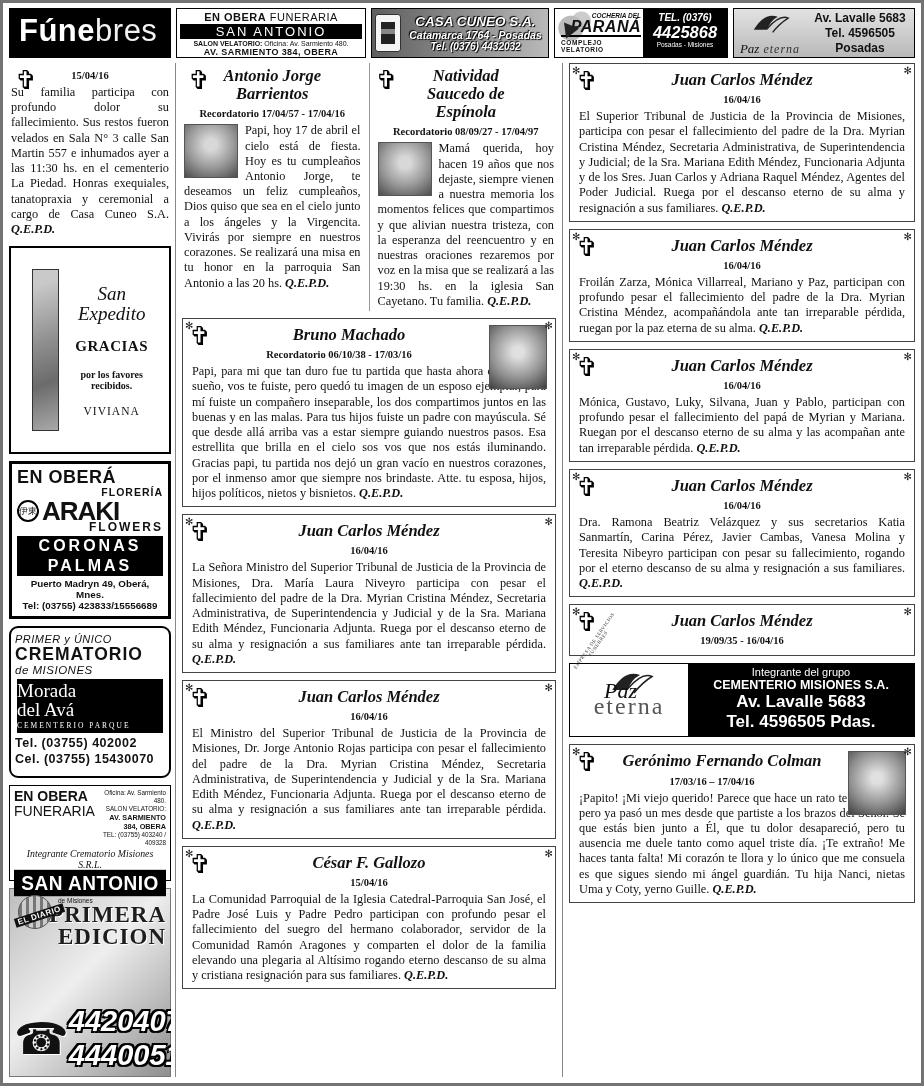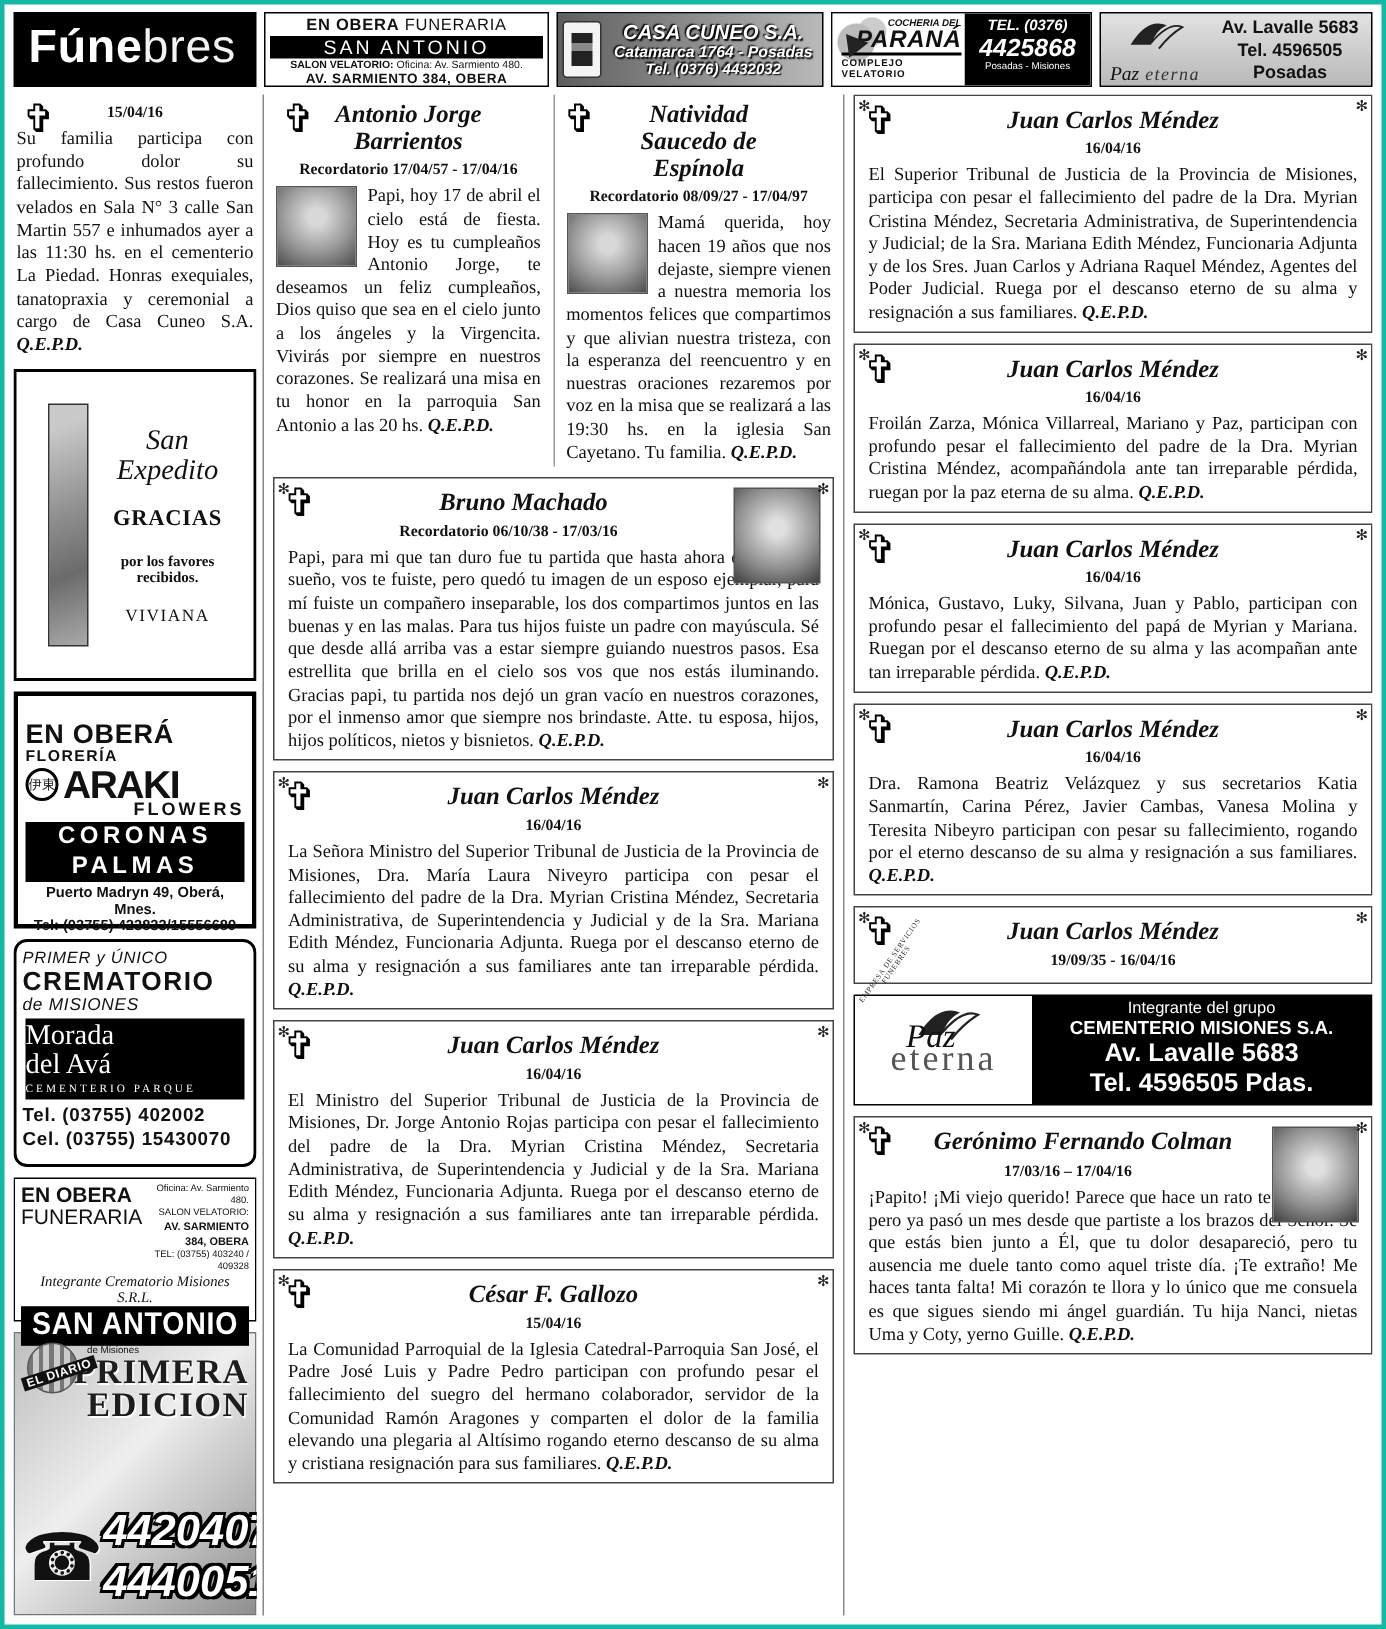--- a/index.html
+++ b/index.html
@@ -1,17 +1,17 @@
 <!DOCTYPE html>
 <html><head>
 <meta charset="utf-8">
 <style>
   html,body{margin:0;padding:0;background:#e8e8e8;}
   *{box-sizing:border-box;}
-  .page{width:924px;height:1086px;margin:0 auto;background:#fff;border:3px solid #14b8a6;padding:5px 6px;font-family:"Liberation Serif",serif;color:#111;overflow:hidden;}
+  .page{width:924px;height:1086px;margin:0 auto;background:#fff;border:3px solid #737373;padding:5px 6px;font-family:"Liberation Serif",serif;color:#111;overflow:hidden;}
   
   .topbar{display:flex;gap:5px;height:50px;}
   .masthead{width:162px;background:#000;color:#fff;font-family:"Liberation Sans",sans-serif;font-size:31px;line-height:46px;padding-left:10px;letter-spacing:.5px;}
   .mh-b{font-weight:bold;}
   .mh-l{font-weight:normal;opacity:.95;}
   .tad{border:1px solid #000;overflow:hidden;font-family:"Liberation Sans",sans-serif;}
   .ad-sa{width:190px;text-align:center;padding-top:2px;}
   .ad-sa .l1{font-size:11px;letter-spacing:.5px;}
   .ad-sa .l1 b{font-weight:900;}
   .ad-sa .nm{background:#000;color:#fff;font-size:13px;letter-spacing:2px;margin:1px 3px;}
@@ -60,23 +60,23 @@
   .has-ph .obit-date{padding-right:60px;}
   
   .ad{font-family:"Liberation Sans",sans-serif;}
   .ad-sx{border:2px solid #000;padding:21px;height:208px;display:flex;gap:16px;}
   .saint{width:64px;height:100%;border:1px solid #333;background:linear-gradient(160deg,#c9c9c9 10%,#8f8f8f 45%,#6b6b6b 70%,#a9a9a9);}
   .ad-sx .rt{flex:1;text-align:center;font-family:"Liberation Serif",serif;display:flex;flex-direction:column;justify-content:space-evenly;}
   .sx-title{font-style:italic;font-size:19px;line-height:1.05;}
   .sx-gr{font-weight:bold;font-size:15px;letter-spacing:.5px;}
   .sx-sub{font-weight:bold;font-size:10px;line-height:1.1;}
   .sx-sig{font-size:11.5px;letter-spacing:1px;}
-  .ad-ar{border:3px solid #000;padding:15px 5px;height:158px;}
+  .ad-ar{border:3px solid #000;padding:3px 5px;height:158px;}
   .ar-r1{font-weight:900;font-size:18px;letter-spacing:.5px;}
-  .ar-r2{font-weight:bold;font-size:10.5px;letter-spacing:1px;margin-top:-2px;}
+  .ar-r2{text-align:right;font-weight:bold;font-size:10.5px;letter-spacing:1px;margin-top:-2px;}
   .ar-row{display:flex;align-items:center;gap:3px;}
   .ar-logo{width:22px;height:22px;border:2.5px solid #000;border-radius:50%;flex:none;display:flex;align-items:center;justify-content:center;font-size:9px;font-weight:400;}
   .ar-brand{font-size:26px;font-weight:900;letter-spacing:-1px;line-height:1;}
   .ar-fl{text-align:right;font-weight:bold;font-size:12px;letter-spacing:2px;margin-top:-4px;}
   .ar-band{background:#000;color:#fff;text-align:center;font-weight:bold;font-size:16px;letter-spacing:3px;line-height:1.25;margin:2px 0;}
   .ar-ad,.ar-tel{font-weight:bold;font-size:9.8px;text-align:center;}
   .ad-cr{border:2px solid #000;border-radius:9px;padding:5px 4px;text-align:left;height:152px;}
   .cr-1{font-style:italic;font-size:11px;letter-spacing:.5px;}
   .cr-2{font-weight:800;font-size:17.5px;letter-spacing:1px;line-height:1.05;}
   .cr-3{font-style:italic;font-size:11.5px;letter-spacing:.5px;}

